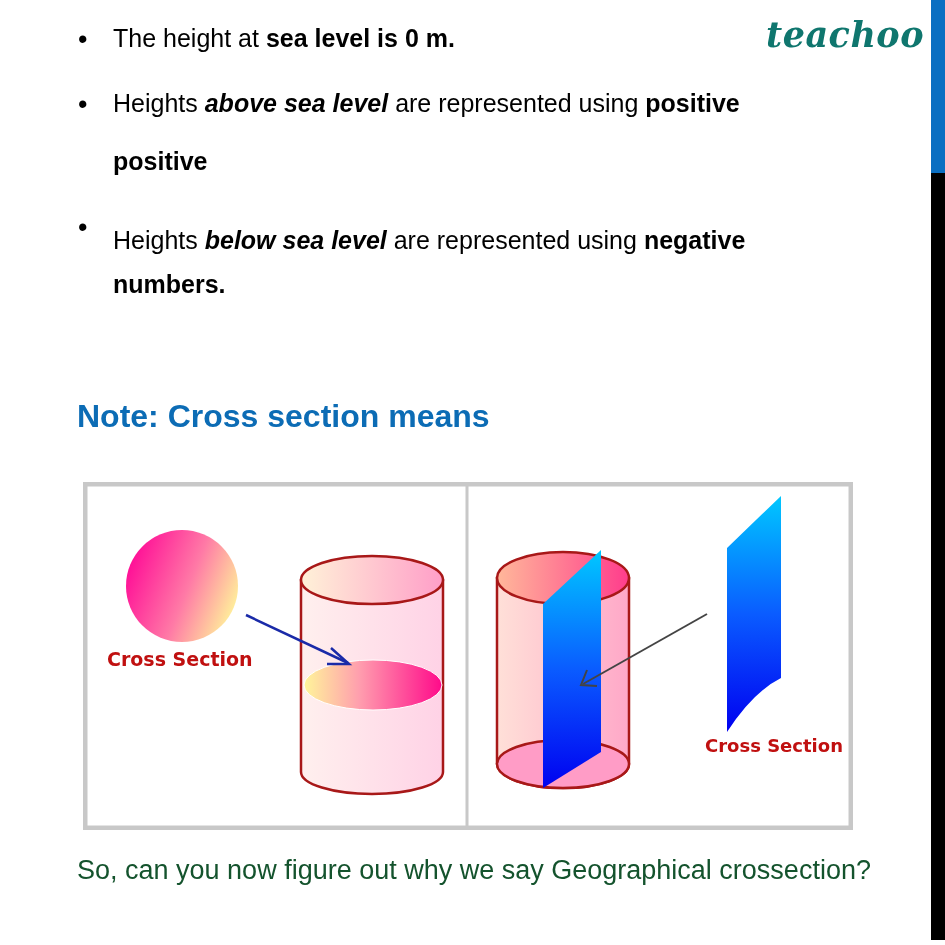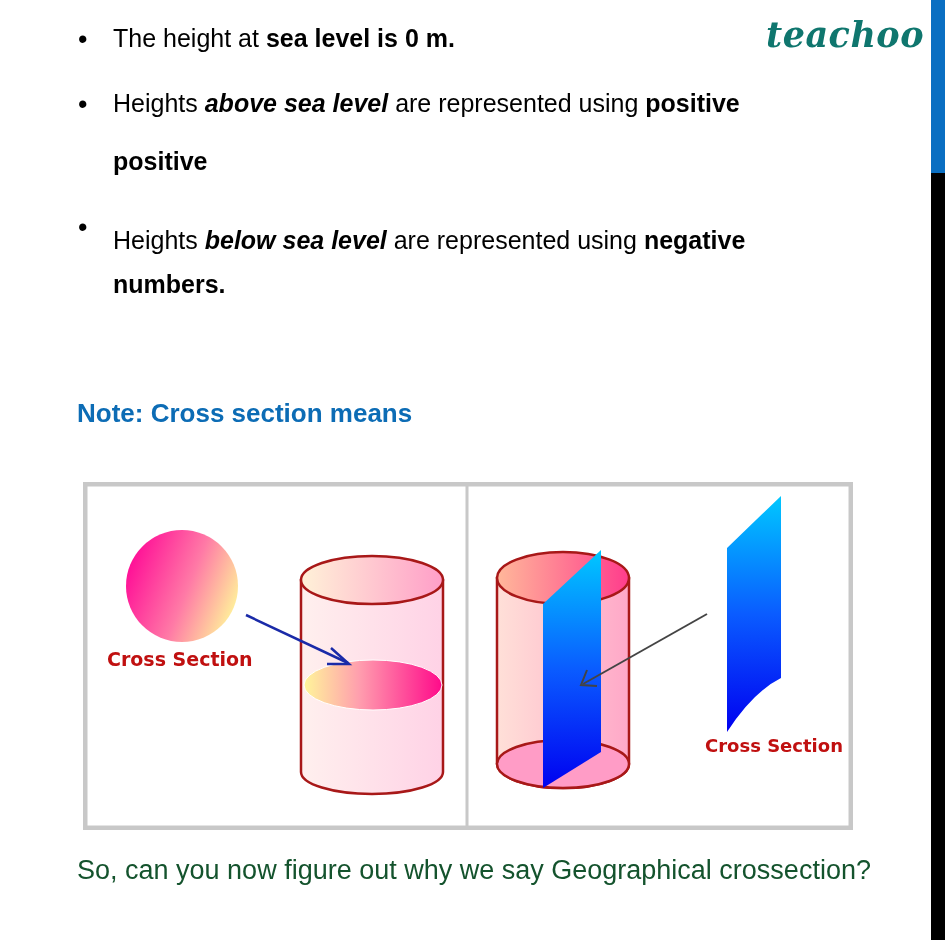--- a/index.html
+++ b/index.html
@@ -5,21 +5,21 @@
   html, body { margin:0; padding:0; }
   body { width:945px; height:945px; background:#ffffff; position:relative; overflow:hidden;
          font-family:"Liberation Sans", "DejaVu Sans", sans-serif; color:#000; }
   .side-blue { position:absolute; left:931px; top:0; width:14px; height:173px; background:#0a6fc2; }
   .side-black { position:absolute; left:931px; top:173px; width:14px; height:767px; background:#000; }
   .logo { position:absolute; left:766px; top:14px; font-family:"DejaVu Serif", serif; font-weight:bold;
           font-style:italic; font-size:35px; letter-spacing:0.5px; color:#0f766e; }
   .bullet { position:absolute; left:78px; font-size:27px; line-height:27px; }
   .line { position:absolute; left:113px; font-size:25px; line-height:32px; white-space:nowrap; }
   .line b { font-weight:bold; }
-  .note { position:absolute; left:77px; top:398px; font-size:26px; font-weight:bold; color:#0c6cb5; white-space:nowrap; }
+  .note { position:absolute; left:77px; top:398px; font-size:32px; font-weight:bold; color:#0c6cb5; white-space:nowrap; }
   .question { position:absolute; left:77px; top:855px; font-size:27px; color:#14532d; white-space:nowrap; }
   .figure { position:absolute; left:83px; top:482px; width:770px; height:348px; }
 </style>
 </head>
 <body>
 
 <div class="side-blue"></div>
 <div class="side-black"></div>
 
 <div class="logo">teachoo</div>

